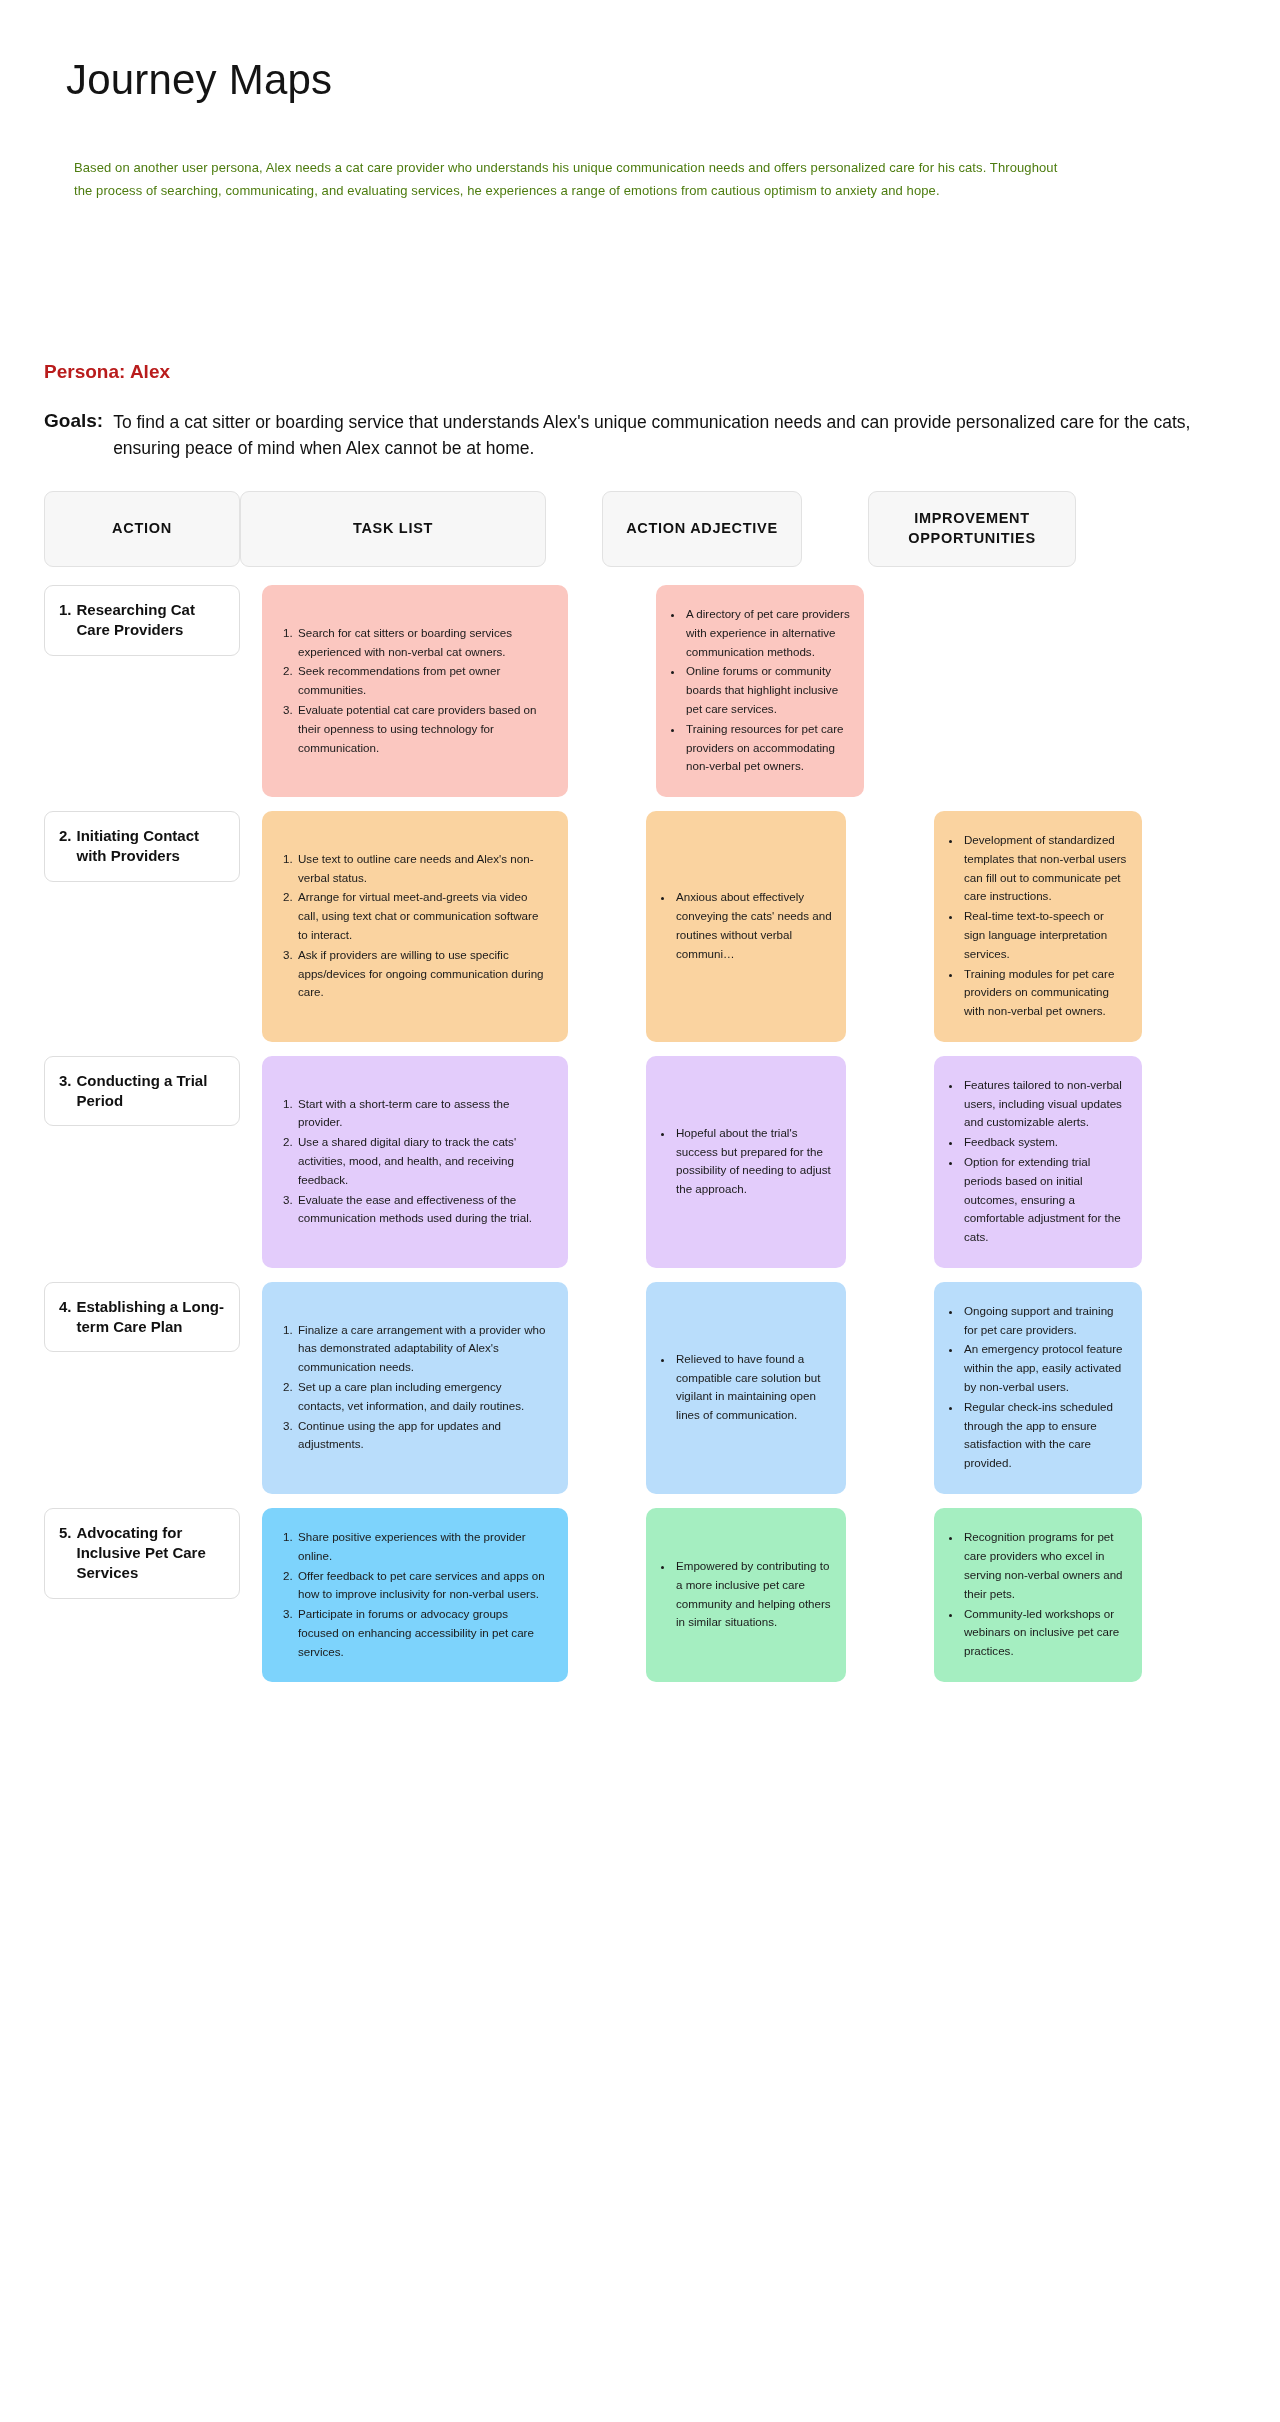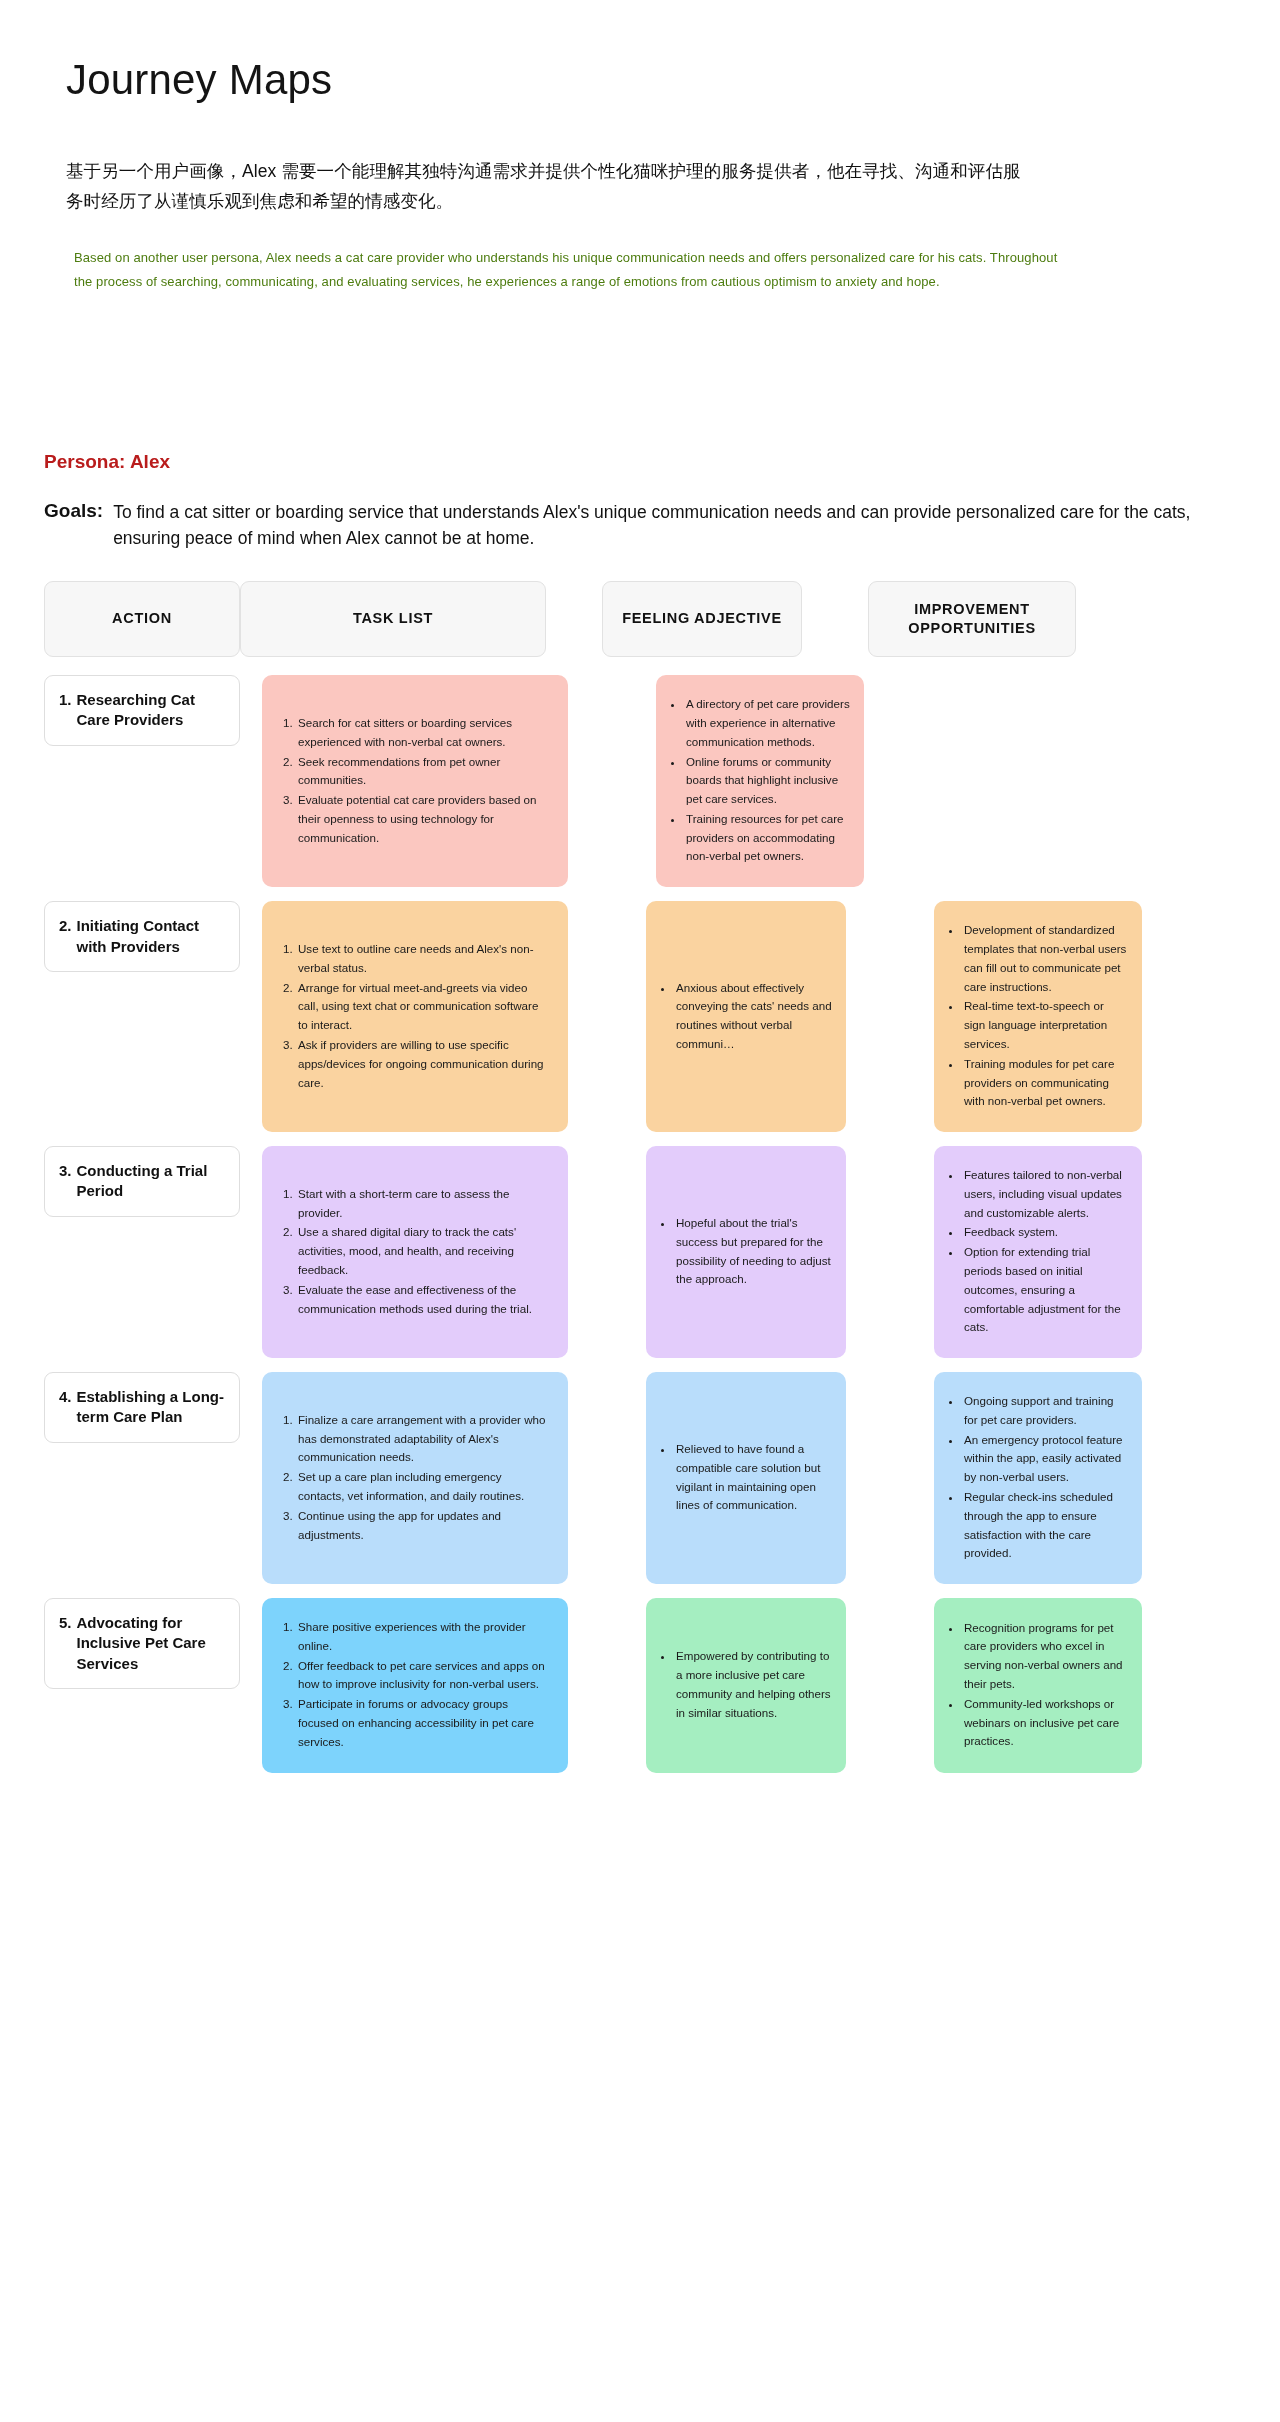--- a/index.html
+++ b/index.html
@@ -175,37 +175,36 @@
   }
   ul.cell-list li::marker { font-size: 11px; }
 </style>
 </head>
 <body>
 
 <div class="page">
 
   <div class="header">
     <h1 class="page-title">Journey Maps</h1>
-    <p class="intro-zh">基于另一个用户画像，Alex 需要一个能理解其独特沟通需求并提供个性化猫咪护理的服务提供者，他在寻找、沟通和评估服务时经历了从谨慎乐观到焦虑和希望的情感变化。</p>
     <p class="intro-en">Based on another user persona, Alex needs a cat care provider who understands his unique communication needs and offers personalized care for his cats. Throughout the process of searching, communicating, and evaluating services, he experiences a range of emotions from cautious optimism to anxiety and hope.</p>
   </div>
 
   <div class="persona-block">
     <div class="persona-line">Persona: Alex</div>
     <div class="goals-row">
       <div class="goals-label">Goals:</div>
       <div class="goals-text">To find a cat sitter or boarding service that understands Alex's unique communication needs and can provide personalized care for the cats, ensuring peace of mind when Alex cannot be at home.</div>
     </div>
   </div>
 
   <div class="jm-table">
     <div class="head-row">
       <div class="head-cell col-action">ACTION</div>
       <div class="head-cell col-task">TASK LIST</div>
-      <div class="head-cell col-feeling">FEELING ADJECTIVE</div>
+      <div class="head-cell col-feeling">ACTION ADJECTIVE</div>
       <div class="head-cell col-improve">IMPROVEMENT OPPORTUNITIES</div>
     </div>
     <div id="rows-container">
         <div class="body-row">
           <div class="cell-action-wrap">
             <div class="action-box">
               <span class="action-num">1.</span>
               <span class="action-text">Researching Cat Care Providers</span>
             </div>
           </div>

